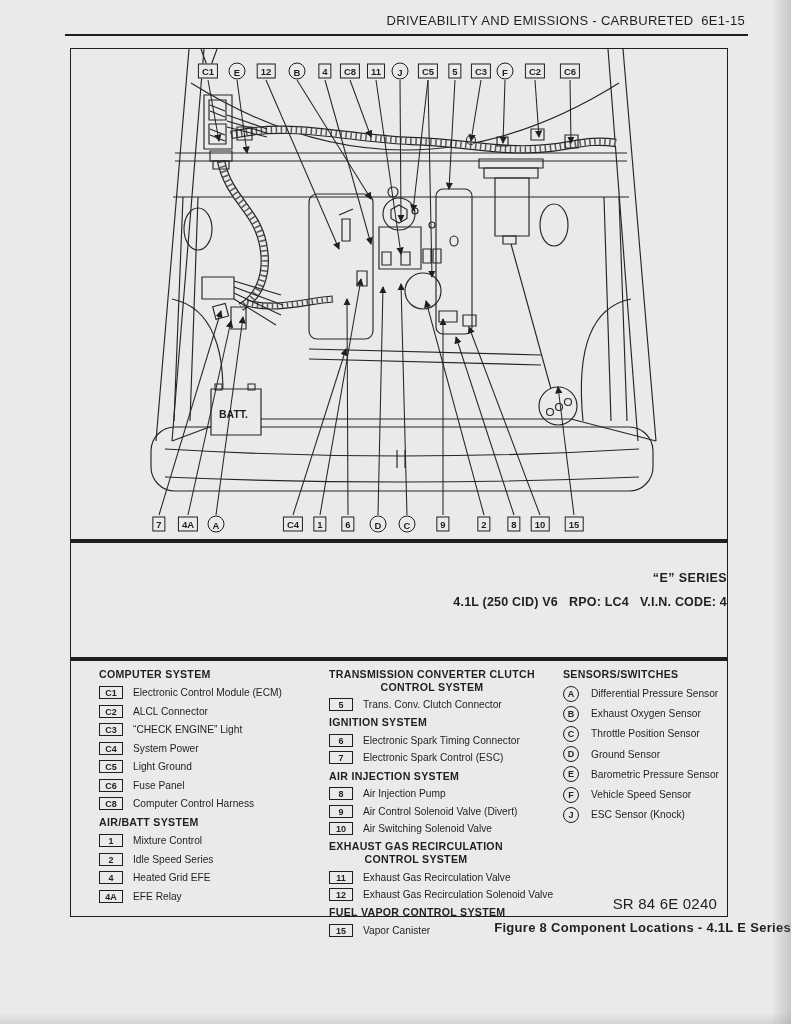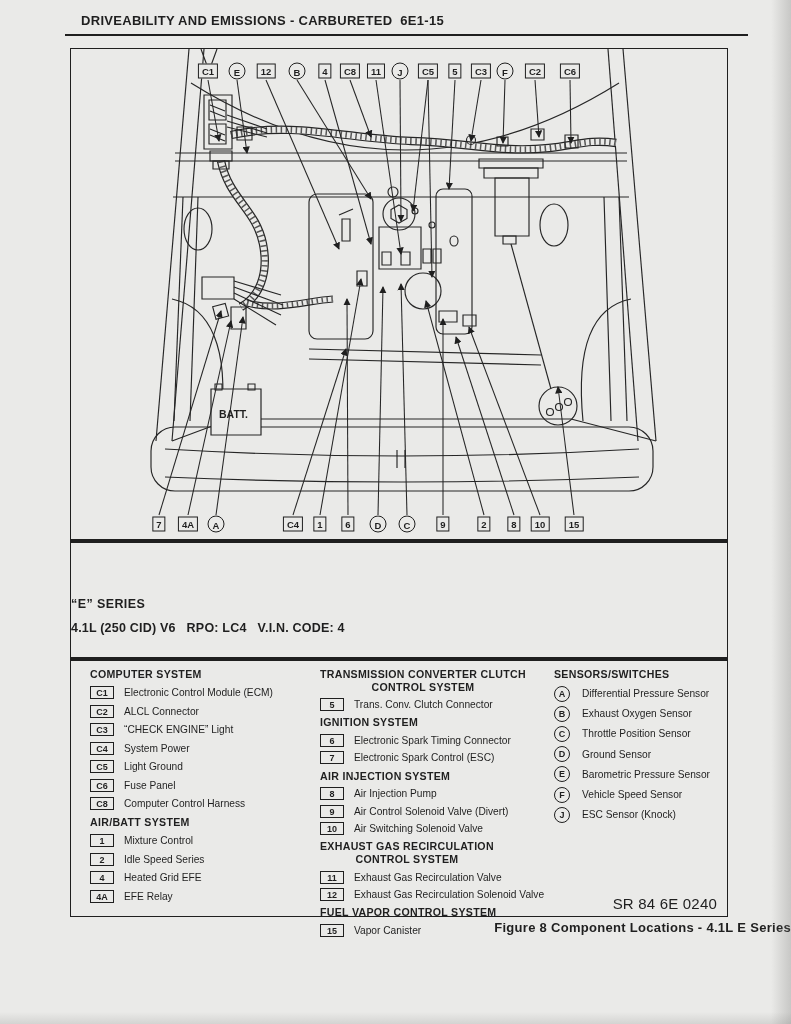--- a/index.html
+++ b/index.html
@@ -18,21 +18,21 @@
   #page{position:absolute;inset:0;}
   
   #scan-right{position:absolute;top:0;right:0;width:20px;height:100%;
     background:linear-gradient(to right, rgba(120,120,118,0), rgba(110,110,108,.28));}
   #scan-bottom{position:absolute;bottom:0;left:0;width:100%;height:12px;
     background:linear-gradient(to bottom, rgba(120,120,118,0), rgba(110,110,108,.18));}
 
   
   #header-title{
     position:absolute;top:13px;left:81px;right:46px;
-    font-weight:bold;font-size:13px;letter-spacing:.3px;
+    text-align:right;font-weight:normal;font-size:13px;letter-spacing:.3px;
     white-space:pre;
   }
   #header-rule{position:absolute;top:34px;left:65px;right:43px;height:2.4px;background:var(--ink);}
 
   
   #figure-box{
     position:absolute;left:70px;top:48px;width:658px;height:869px;
     border:1.7px solid var(--ink);box-sizing:border-box;background:var(--paper);
   }
   #diagram-area{position:absolute;left:0;top:0;width:658px;height:494px;}
@@ -45,26 +45,26 @@
     font-weight:bold;font-size:9.5px;line-height:11px;
     text-align:center;box-sizing:border-box;z-index:3;
   }
   .co-box{min-width:13px;height:15px;padding:1px 3px 0 3px;}
   .co-circle{width:17px;height:17px;border-radius:50%;padding-top:2.5px;}
 
   .rule-thick{position:absolute;left:0;width:100%;height:3.5px;background:var(--ink);}
   #rule-mid{top:490px;}
   #rule-legend{top:608px;}
 
-  #series-block{position:absolute;top:548px;left:0;width:100%;text-align:left;}
+  #series-block{position:absolute;top:522px;left:0;width:100%;text-align:right;}
   #series-line1{font-weight:bold;font-size:12.5px;letter-spacing:.4px;}
   #series-line2{font-weight:bold;font-size:12.5px;letter-spacing:.2px;white-space:pre;margin-top:10px;}
 
   
-  #legend{position:absolute;top:616px;left:3px;width:100%;height:240px;font-size:10.2px;text-decoration:underline;}
+  #legend{position:absolute;top:616px;left:12px;width:100%;height:240px;font-size:10.2px;text-decoration:underline;}
   .lg-col{position:absolute;top:0;}
   #lg-col-0{left:16px;width:228px;}
   #lg-col-1{left:246px;width:232px;}
   #lg-col-2{left:480px;width:172px;}
   .sec-title{font-weight:bold;font-size:10.6px;letter-spacing:.3px;width:fit-content;
     text-align:center;margin:3px 0 3px 0;}
   .sec-title .t-line{line-height:12.5px;}
   .lg-row{display:flex;align-items:center;}
   #lg-col-0 .lg-row{height:18.5px;}
   #lg-col-1 .lg-row{height:17.4px;}

